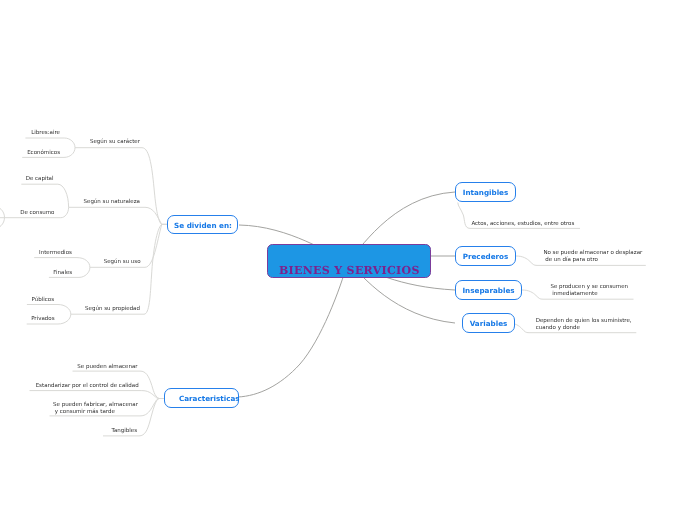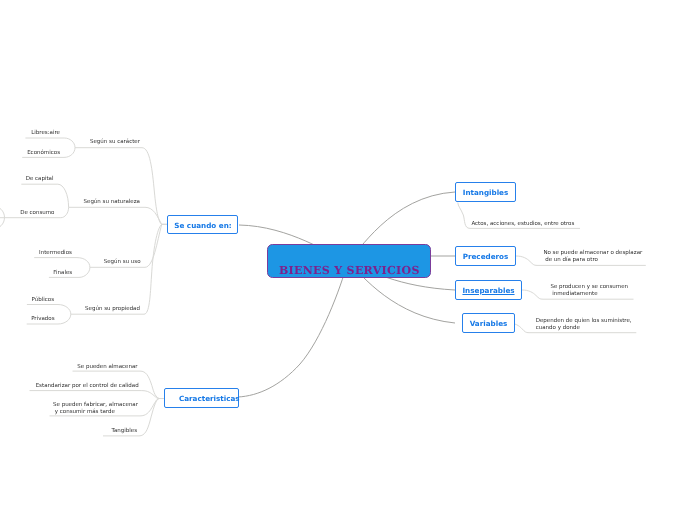--- a/index.html
+++ b/index.html
@@ -3,21 +3,21 @@
 <meta charset="utf-8">
 <style>
   html,body{margin:0;padding:0;}
   body{width:696px;height:520px;background:#ffffff;font-family:"DejaVu Sans",sans-serif;overflow:hidden;
         -webkit-font-smoothing:antialiased;text-rendering:geometricPrecision;}
   #stage{position:relative;width:696px;height:520px;}
   svg.links{position:absolute;left:0;top:0;width:696px;height:520px;}
   .node{position:absolute;box-sizing:border-box;display:flex;align-items:center;justify-content:center;}
   .root{background:#1d96e4;border:1.8px solid #7b3c9b;border-radius:5.5px;color:#7d218c;
         font-family:"DejaVu Serif",serif;font-weight:bold;font-size:11px;letter-spacing:0.33px;text-indent:0.33px;}
-  .lvl1{background:#fff;border:1.7px solid #2680eb;border-radius:2px;color:#1578e6;font-weight:bold;font-size:7.2px;}
+  .lvl1{background:#fff;border:1.7px solid #2680eb;border-radius:7px;color:#1578e6;font-weight:bold;font-size:7.2px;}
   .lbl{position:absolute;color:#2f2f2f;font-size:5.5px;white-space:pre;line-height:7.1px;}
   .r{transform:translateX(-100%);}
 </style>
 </head>
 <body>
 
 <div id="stage">
   <svg class="links" viewBox="0 0 696 520">
     <g fill="none" stroke="#a3a3a0" stroke-width="1">
 
@@ -50,32 +50,32 @@
       <path d="M522,290 C529,290 533,292.5 536,295.5 C539,298.3 539.5,299.2 543,299.2 L633.5,299.2"></path>
       <path d="M508,323 C515,323 519,325.5 522,328.8 C525,331.8 525.5,332.7 529,332.7 L636.3,332.7"></path>
     </g>
   </svg>
 
   <div class="node root" style="left:267.4px;top:244.2px;width:163.6px;height:33.6px;padding-top:19px;">
     <span>BIENES Y SERVICIOS</span>
   </div>
 
   <div class="node lvl1" style="left:167.1px;top:214.9px;width:70.8px;height:19.4px;padding-left:1px;padding-top:1px;">
-    <span>Se cuando en:</span>
+    <span>Se dividen en:</span>
   </div>
   <div class="node lvl1" style="left:163.9px;top:388.4px;width:74.8px;height:19.8px;padding-left:16px;">
     <span>Caracteristicas</span>
   </div>
   <div class="node lvl1" style="left:455px;top:182px;width:61px;height:20px;">
     <span>Intangibles</span>
   </div>
   <div class="node lvl1" style="left:455px;top:246px;width:61px;height:20px;text-align:center;">
     <span>Precederos</span>
   </div>
-  <div class="node lvl1" style="left:455px;top:280px;width:67px;height:20px;text-decoration:underline;">
+  <div class="node lvl1" style="left:455px;top:280px;width:67px;height:20px;">
     <span>Inseparables</span>
   </div>
   <div class="node lvl1" style="left:455px;top:313px;width:53px;height:20px;margin-left:7px;">
     <span>Variables</span>
   </div>
 
   <div class="lbl r" style="left:60px;top:130.4px;">Libres:aire</div>
   <div class="lbl r" style="left:60px;top:149.9px;">Económicos</div>
   <div class="lbl r" style="left:140px;top:139.4px;">Según su carácter</div>
 

